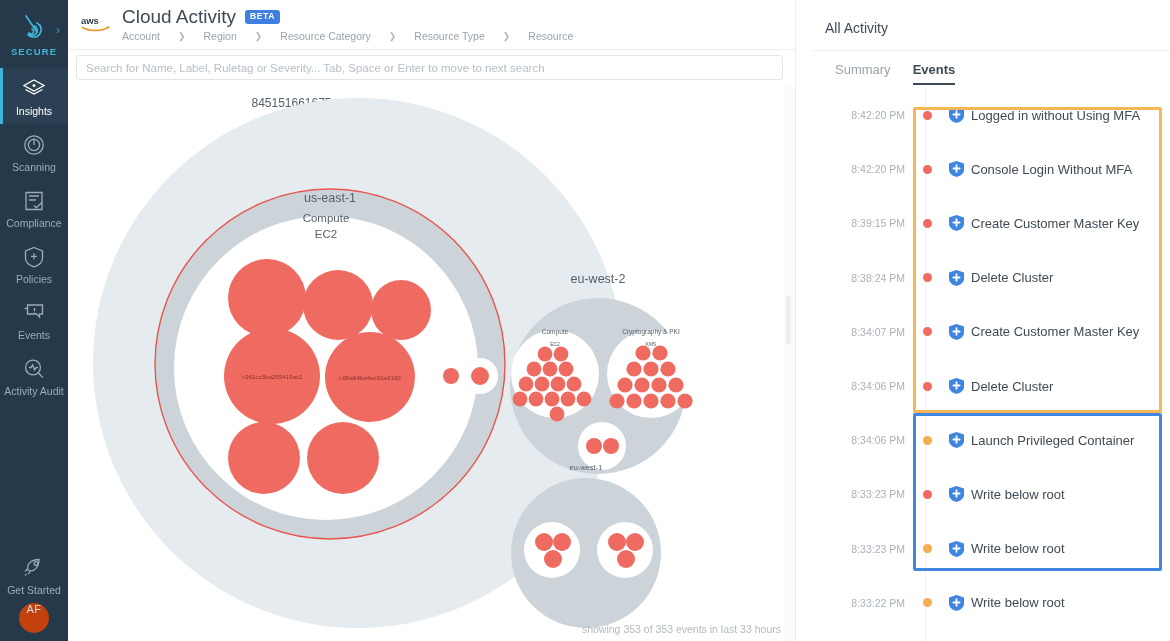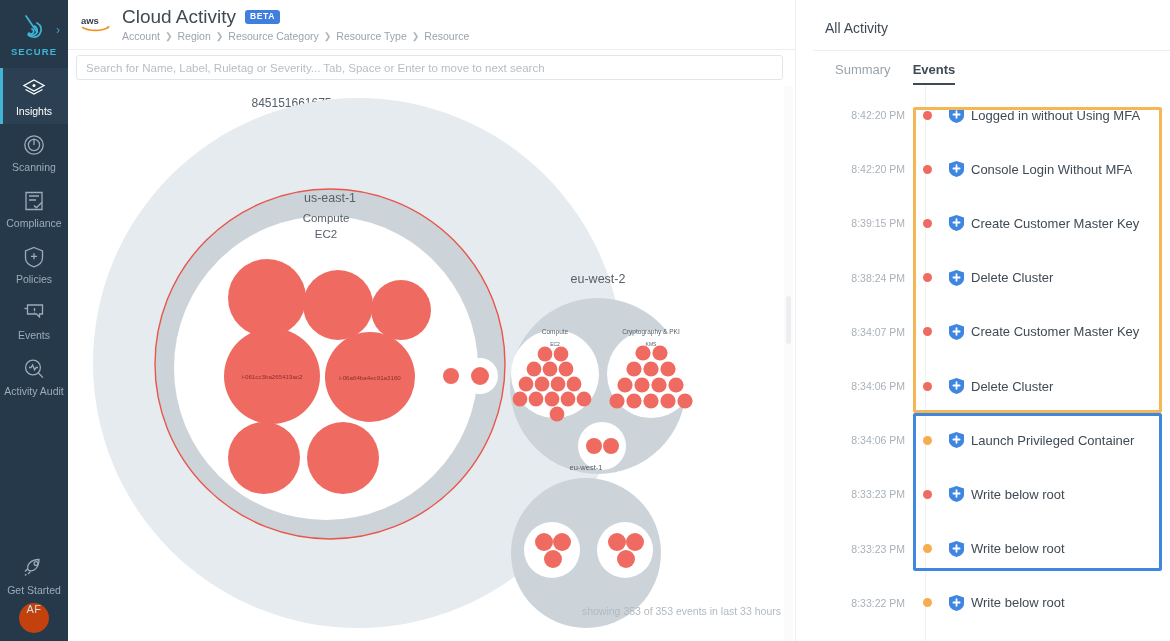--- a/index.html
+++ b/index.html
@@ -81,21 +81,21 @@
   .title-wrap { display: flex; flex-direction: column; justify-content: center; }
   .title-row { display: flex; align-items: center; gap: 9px; }
   .page-title { font-size: 19px; color: #3f4a54; font-weight: normal; line-height: 1.1; }
   .beta-badge {
     background: #3f7fe0; color: #fff; font-size: 8.5px; font-weight: bold;
     padding: 2px 5px 2px 5px; border-radius: 3px; letter-spacing: .6px;
     line-height: 1.1;
   }
   .breadcrumb {
     font-size: 10.5px; color: #9aa4ad;
-    margin-top: 3px; display: flex; align-items: center; gap: 5px;
+    margin-top: 3px; display: flex; align-items: center; gap: 18px;
   }
   .bc-sep { color: #aeb6bd; font-size: 9px; }
 
   #searchbar-wrap { padding: 5px 12px 6px 8px; background: #fff; position: relative; z-index: 4; }
   #searchbar {
     width: 100%; height: 25px;
     border: 1px solid #e2e6e9; border-radius: 3px;
     background: #fff; padding: 0 9px;
     font-size: 11.5px; color: #3f4a54;
     font-family: "Liberation Sans", sans-serif;
@@ -109,21 +109,21 @@
     background: #fff;
   }
   #chart-svg { display: block; position: absolute; left: 0; top: 0; }
   .acct-label {
     position: absolute; left: 0; right: 0; top: 10px;
     text-align: center; font-size: 12px; color: #55606a;
     pointer-events: none;
   }
   .acct-label { left: 20px; right: 300px; }
   .footnote {
-    position: absolute; right: 14px; bottom: 24px;
+    position: absolute; right: 14px; bottom: 6px;
     font-size: 10.5px; color: #b2bac1;
   }
   #vscroll {
     position: absolute; right: 2px; top: 0; width: 9px; height: 100%;
     background: #fbfbfc;
   }
   #vscroll .thumb {
     position: absolute; left: 2px; top: 210px;
     width: 5px; height: 48px; background: #eceef0; border-radius: 3px;
   }

